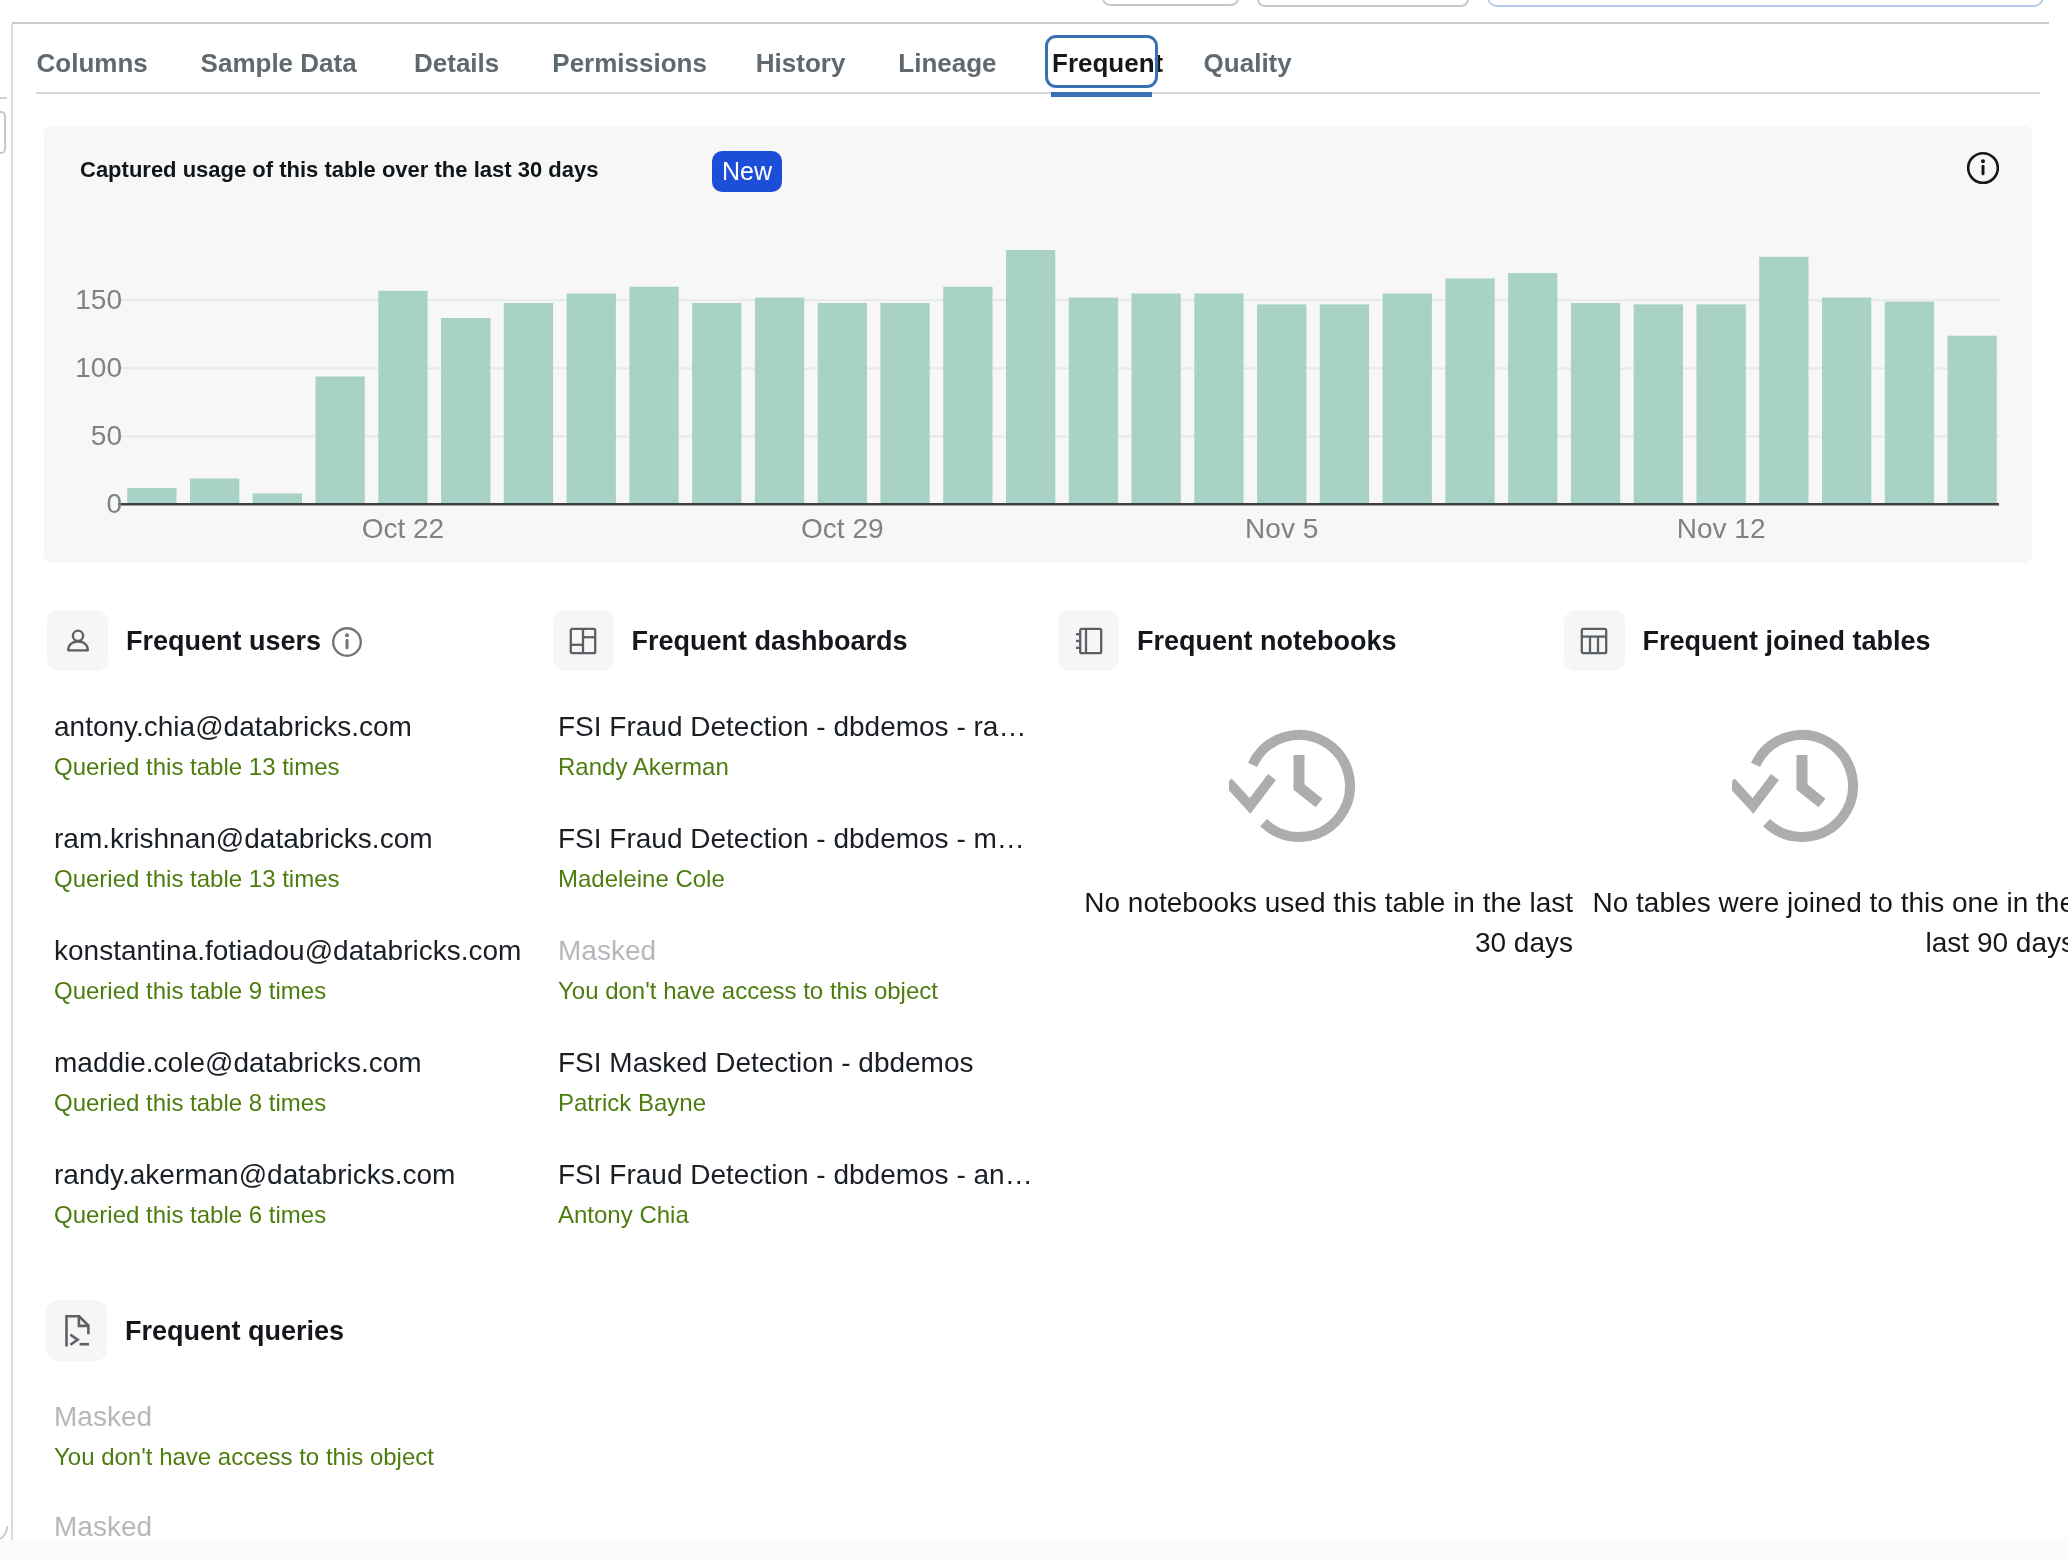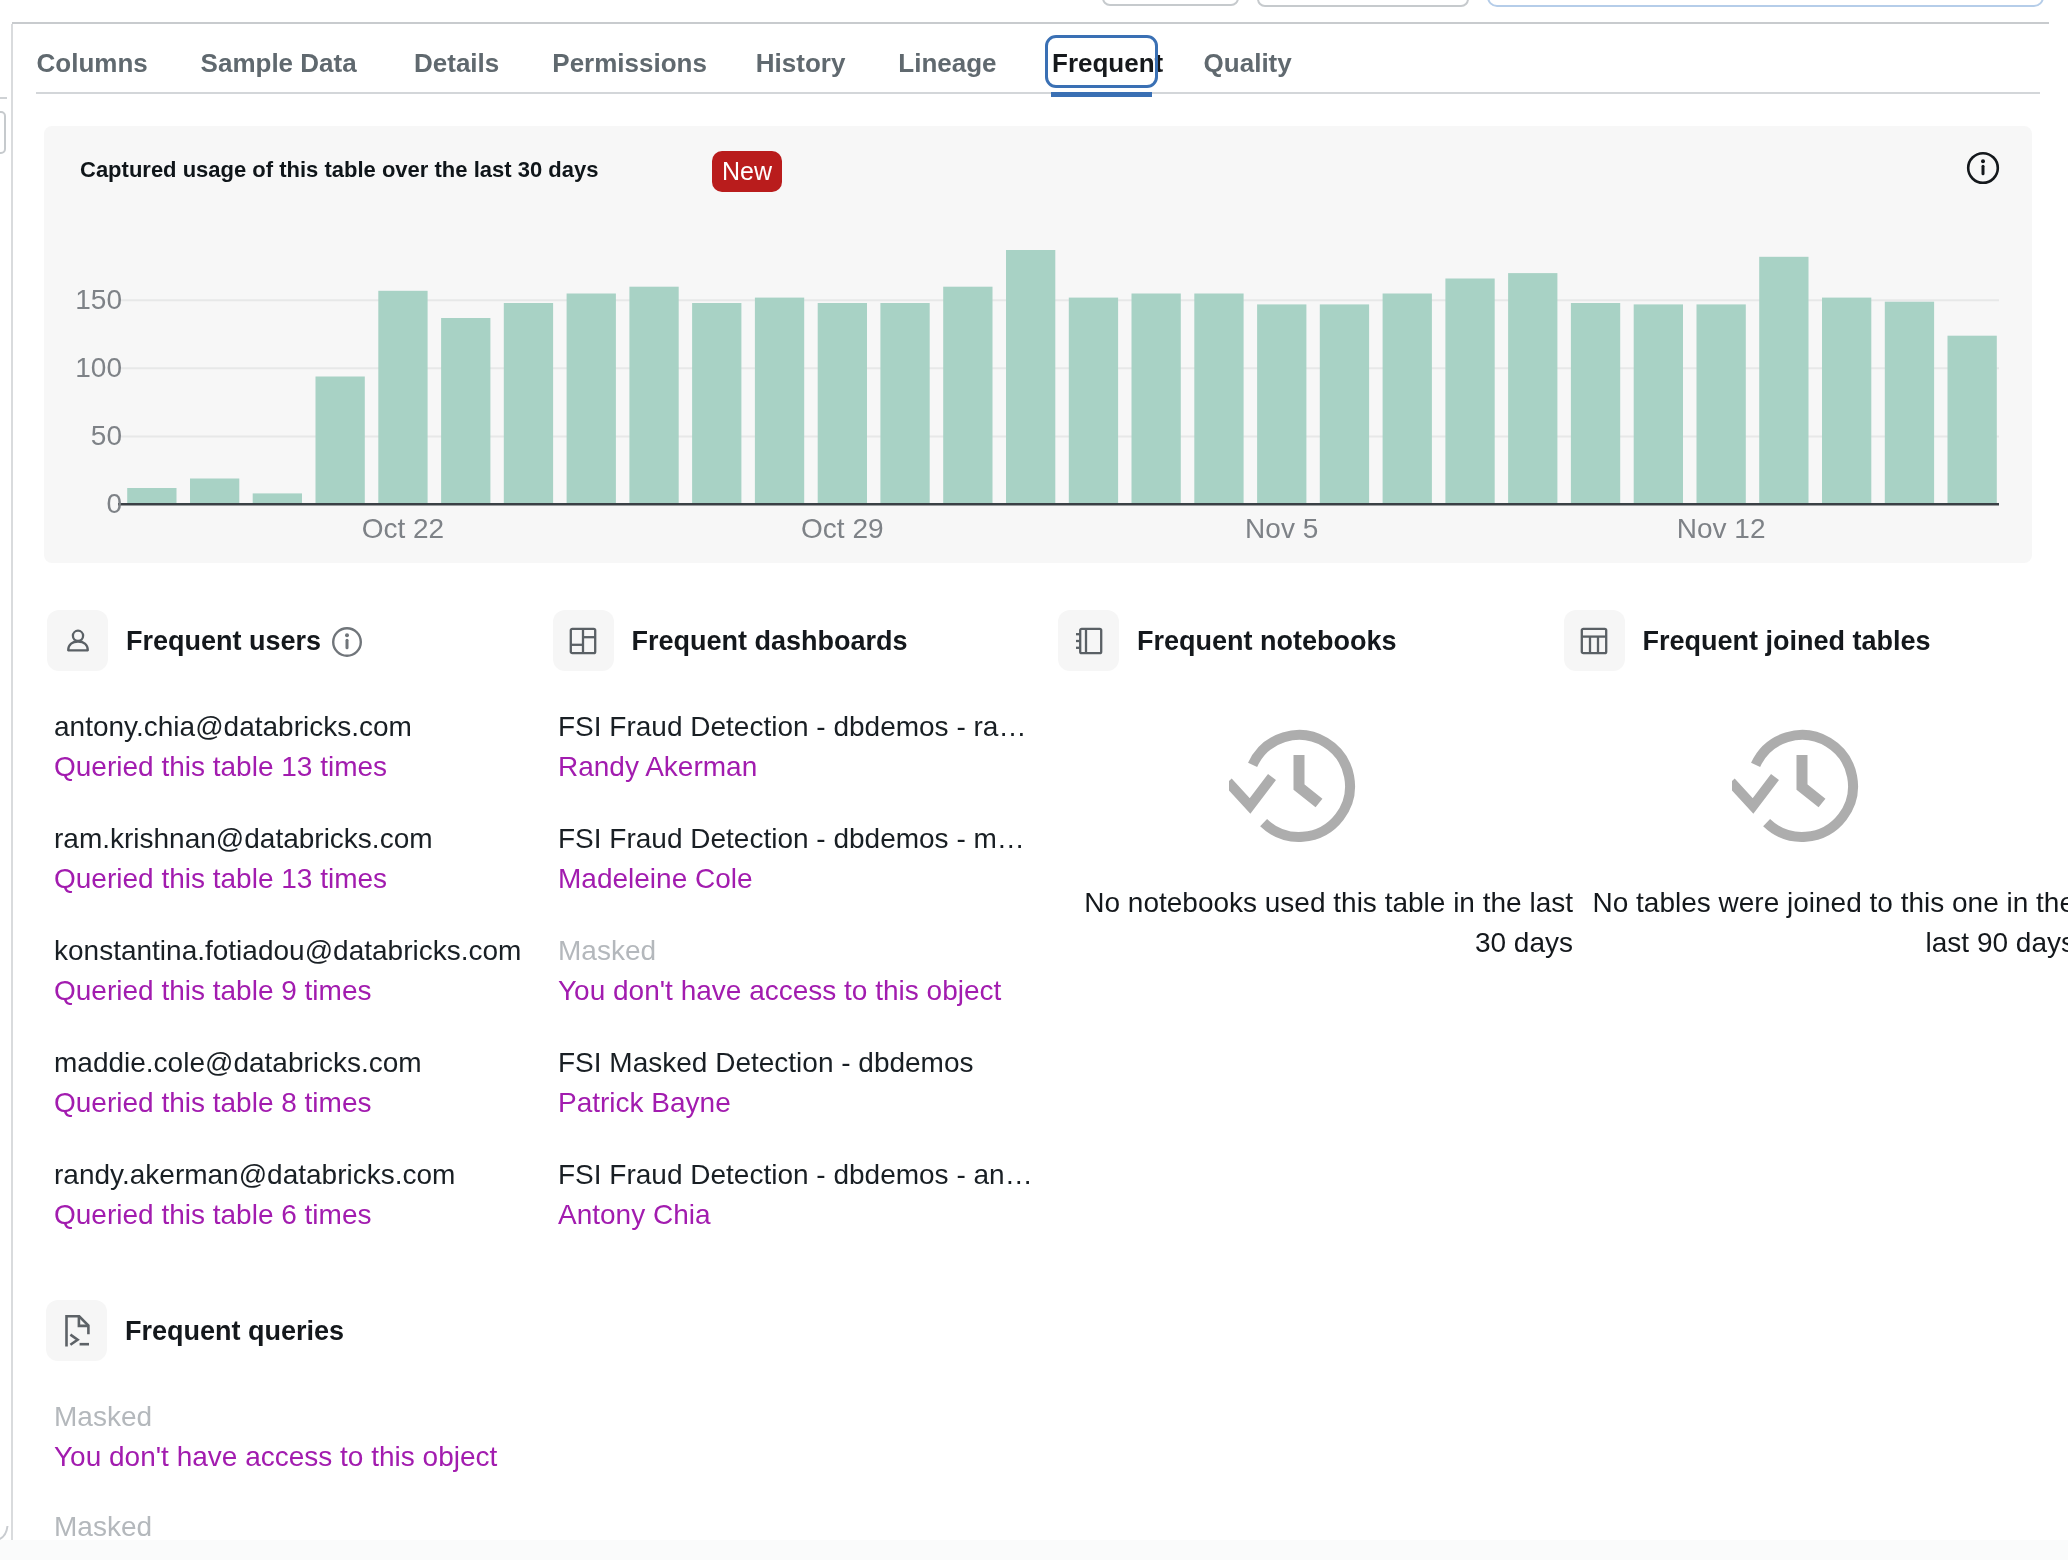--- a/index.html
+++ b/index.html
@@ -3,21 +3,21 @@
 html,body{margin:0;padding:0;background:#fff}
 *{box-sizing:border-box}
 body{width:2068px;height:1560px;position:relative;overflow:hidden;
  font-family:"Liberation Sans",sans-serif;color:#14181c;
  -webkit-font-smoothing:antialiased}
 .a{position:absolute}
 .tab{position:absolute;top:24px;height:69px;line-height:78px;font-size:26px;font-weight:600;color:#60696f}
 .tab.on{color:#16191c}
 .h{position:absolute;height:40px;line-height:40px;font-size:27px;font-weight:700;color:#14181c;white-space:nowrap}
 .l1{position:absolute;height:40px;line-height:40px;font-size:28px;color:#191f24;white-space:nowrap}
-.l2{position:absolute;height:40px;line-height:40px;font-size:28px;color:#a21caf;white-space:nowrap}
+.l2{position:absolute;height:40px;line-height:40px;font-size:24px;color:#4d7c0f;white-space:nowrap}
 .lm{position:absolute;height:40px;line-height:40px;font-size:28px;color:#b4b8bc;white-space:nowrap}
 .nd{position:absolute;width:560px;text-align:right;font-size:28px;line-height:40px;color:#14181c}
 .tile{position:absolute;width:61px;height:61px;border-radius:12px;background:#f6f6f6;
  display:flex;align-items:center;justify-content:center}
 </style></head>
 <body>
 
 <div class="a" style="left:1102px;top:-18px;width:137px;height:24px;border:2px solid #c6cacd;border-radius:8px"></div>
 <div class="a" style="left:1257px;top:-18px;width:212px;height:25px;border:2px solid #c6cacd;border-radius:8px"></div>
 <div class="a" style="left:1487px;top:-20px;width:557px;height:27px;border:2px solid #b5cde9;border-radius:10px"></div>
@@ -38,21 +38,21 @@
 <div class="tab" style="left:552.3px">Permissions</div>
 <div class="tab" style="left:755.8px">History</div>
 <div class="tab" style="left:898.3px">Lineage</div>
 <div class="tab on" style="left:1052px">Frequent</div>
 <div class="tab" style="left:1203.6px">Quality</div>
 <div class="a" style="left:1045px;top:35px;width:113px;height:53px;border:3.5px solid #3a70b4;border-radius:11px"></div>
 <div class="a" style="left:1051px;top:92px;width:101px;height:5px;background:#3a70b4"></div>
 
 <div class="a" style="left:44px;top:126px;width:1988px;height:437px;background:#f7f7f7;border-radius:8px"></div>
 <div class="a" style="left:80px;top:150px;height:40px;line-height:40px;font-size:22px;font-weight:700;color:#0f1519">Captured usage of this table over the last 30 days</div>
-<div class="a" style="left:712px;top:151px;width:70px;height:41px;border-radius:10px;background:#b91c1c;color:#fff;font-size:25px;text-align:center;line-height:40px">New</div>
+<div class="a" style="left:712px;top:151px;width:70px;height:41px;border-radius:10px;background:#1d4ed8;color:#fff;font-size:25px;text-align:center;line-height:40px">New</div>
 <svg style="position:absolute;left:1965px;top:150px" width="36" height="36" viewBox="0 0 36 36">
 <circle cx="18.0" cy="18.0" r="14.8" fill="none" stroke="#14181c" stroke-width="2.6"></circle>
 <circle cx="18.0" cy="11.2" r="2" fill="#14181c"></circle>
 <rect x="16.5" y="14.8" width="3" height="10.4" rx="1.5" fill="#14181c"></rect>
 </svg>
 <svg class="a" style="left:44px;top:126px" width="1988" height="437" viewBox="0 0 1988 437">
 <line x1="74" y1="174.3" x2="1955" y2="174.3" stroke="#e7e8e8" stroke-width="2"></line>
 <line x1="74" y1="242.3" x2="1955" y2="242.3" stroke="#e7e8e8" stroke-width="2"></line>
 <line x1="74" y1="310.4" x2="1955" y2="310.4" stroke="#e7e8e8" stroke-width="2"></line>
 <rect x="83.2" y="362.0" width="49.3" height="16.3" fill="#a8d2c5"></rect>

